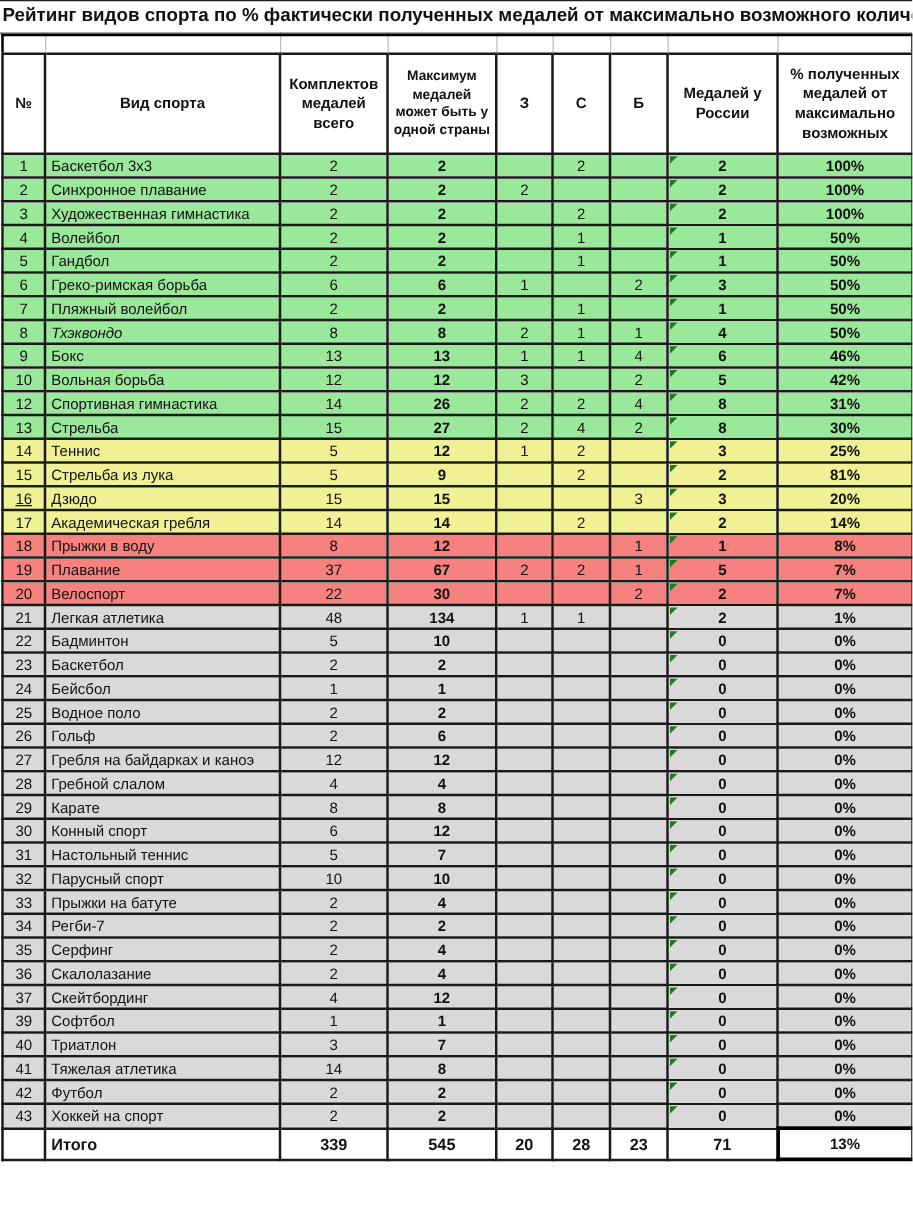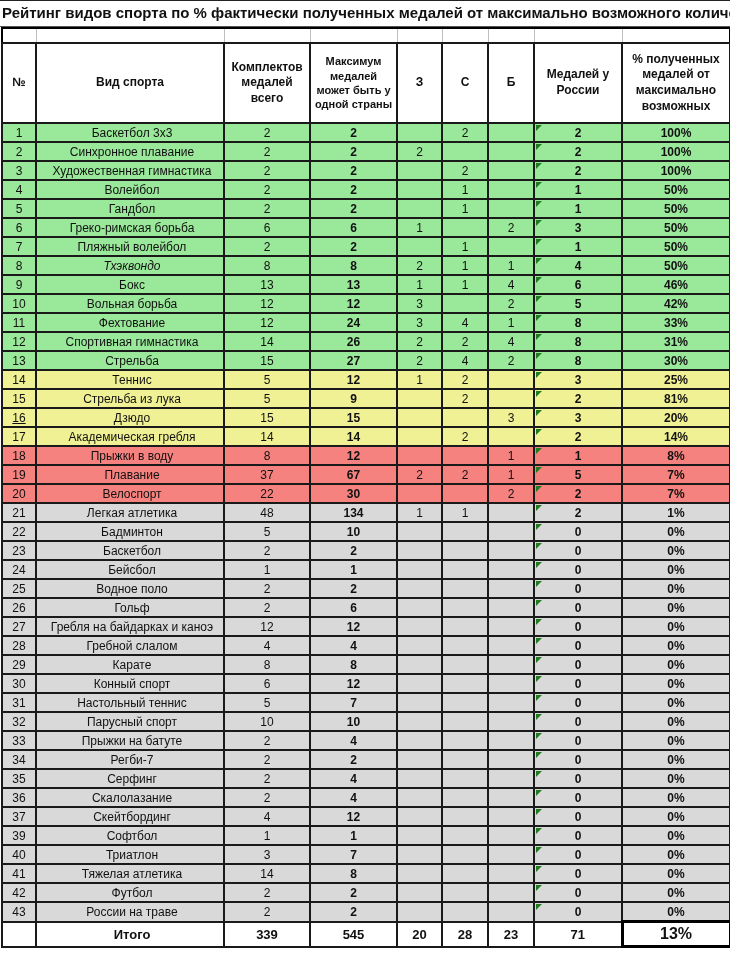--- a/index.html
+++ b/index.html
@@ -13,29 +13,29 @@
   td, th { border:2px solid #1a1a1a; font-size:12px; text-align:center; padding:0;
            overflow:hidden; white-space:nowrap; }
   
   tr.spacer td { border:1px solid #bfbfbf; border-bottom:2px solid #1a1a1a; height:13px; background:#fff; }
   
   thead th { height:78px; font-weight:bold; white-space:normal; line-height:1.3;
              background:#fff; padding:0 2px; }
   thead th.h-small { font-size:11px; }
   
   tbody td { height:17px; }
-  td.c-sport { text-align:center; padding-left:4px; }
+  td.c-sport { text-align:left; padding-left:4px; }
   td.b { font-weight:bold; }
   td.rus { position:relative; }
   .tri { position:absolute; left:1px; top:1px; width:0; height:0;
          border-top:6px solid #1e7b1e; border-right:6px solid transparent; display:block; }
   
   tr.total td { height:22px; font-weight:bold; font-size:13px; background:#fff; }
   tr.total td.c-sport { padding-left:4px; }
-  tr.total td.pct-total { border:3px solid #000; font-size:16px; }
+  tr.total td.pct-total { border:3px solid #000; font-size:12px; }
 </style>
 </head>
 <body>
 
 <div class="page">
   <div class="title">Рейтинг видов спорта по % фактически полученных медалей от максимально возможного количества</div>
 
   <table>
     <colgroup>
       <col style="width:34px">
@@ -177,31 +177,20 @@
           <td class="c-sport" style="background: rgb(154, 232, 154);">Вольная борьба</td>
           <td style="background: rgb(154, 232, 154);">12</td>
           <td class="b" style="background: rgb(154, 232, 154);">12</td>
           <td style="background: rgb(154, 232, 154);">3</td>
           <td style="background: rgb(154, 232, 154);"></td>
           <td style="background: rgb(154, 232, 154);">2</td>
           <td class="b rus" style="background: rgb(154, 232, 154);"><span class="tri" style="border-top-color: rgb(30, 123, 30);"></span><span>5</span></td>
           <td class="b" style="background: rgb(154, 232, 154);">42%</td>
         </tr>
         <tr>
-          <td style="background: rgb(154, 232, 154);">11</td>
-          <td class="c-sport" style="background: rgb(154, 232, 154);">Фехтование</td>
-          <td style="background: rgb(154, 232, 154);">12</td>
-          <td class="b" style="background: rgb(154, 232, 154);">24</td>
-          <td style="background: rgb(154, 232, 154);">3</td>
-          <td style="background: rgb(154, 232, 154);">4</td>
-          <td style="background: rgb(154, 232, 154);">1</td>
-          <td class="b rus" style="background: rgb(154, 232, 154);"><span class="tri" style="border-top-color: rgb(30, 123, 30);"></span><span>8</span></td>
-          <td class="b" style="background: rgb(154, 232, 154);">33%</td>
-        </tr>
-        <tr>
           <td style="background: rgb(154, 232, 154);">12</td>
           <td class="c-sport" style="background: rgb(154, 232, 154);">Спортивная гимнастика</td>
           <td style="background: rgb(154, 232, 154);">14</td>
           <td class="b" style="background: rgb(154, 232, 154);">26</td>
           <td style="background: rgb(154, 232, 154);">2</td>
           <td style="background: rgb(154, 232, 154);">2</td>
           <td style="background: rgb(154, 232, 154);">4</td>
           <td class="b rus" style="background: rgb(154, 232, 154);"><span class="tri" style="border-top-color: rgb(30, 123, 30);"></span><span>8</span></td>
           <td class="b" style="background: rgb(154, 232, 154);">31%</td>
         </tr>
@@ -519,21 +508,21 @@
           <td style="background: rgb(217, 217, 217);">2</td>
           <td class="b" style="background: rgb(217, 217, 217);">2</td>
           <td style="background: rgb(217, 217, 217);"></td>
           <td style="background: rgb(217, 217, 217);"></td>
           <td style="background: rgb(217, 217, 217);"></td>
           <td class="b rus" style="background: rgb(217, 217, 217);"><span class="tri" style="border-top-color: rgb(30, 123, 30);"></span><span>0</span></td>
           <td class="b" style="background: rgb(217, 217, 217);">0%</td>
         </tr>
         <tr>
           <td style="background: rgb(217, 217, 217);">43</td>
-          <td class="c-sport" style="background: rgb(217, 217, 217);">России на траве</td>
+          <td class="c-sport" style="background: rgb(217, 217, 217);">Хоккей на спорт</td>
           <td style="background: rgb(217, 217, 217);">2</td>
           <td class="b" style="background: rgb(217, 217, 217);">2</td>
           <td style="background: rgb(217, 217, 217);"></td>
           <td style="background: rgb(217, 217, 217);"></td>
           <td style="background: rgb(217, 217, 217);"></td>
           <td class="b rus" style="background: rgb(217, 217, 217);"><span class="tri" style="border-top-color: rgb(30, 123, 30);"></span><span>0</span></td>
           <td class="b" style="background: rgb(217, 217, 217);">0%</td>
         </tr>
       </tbody>
     <tfoot>

